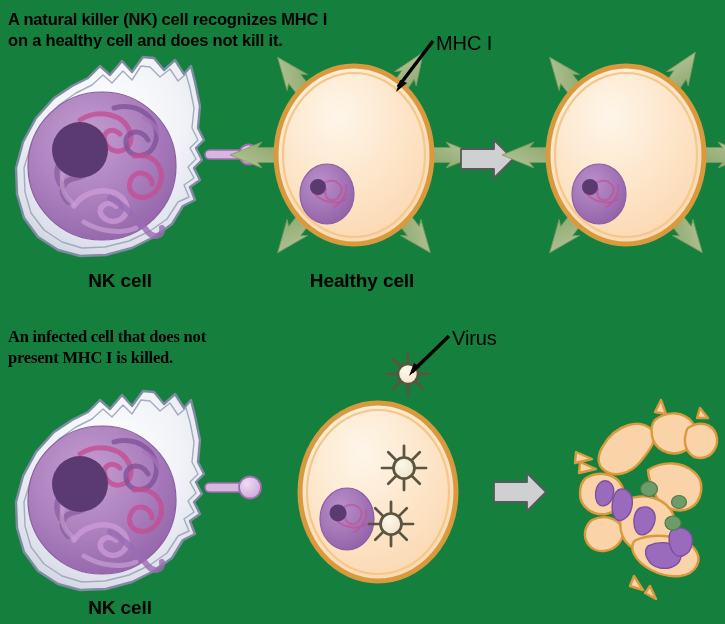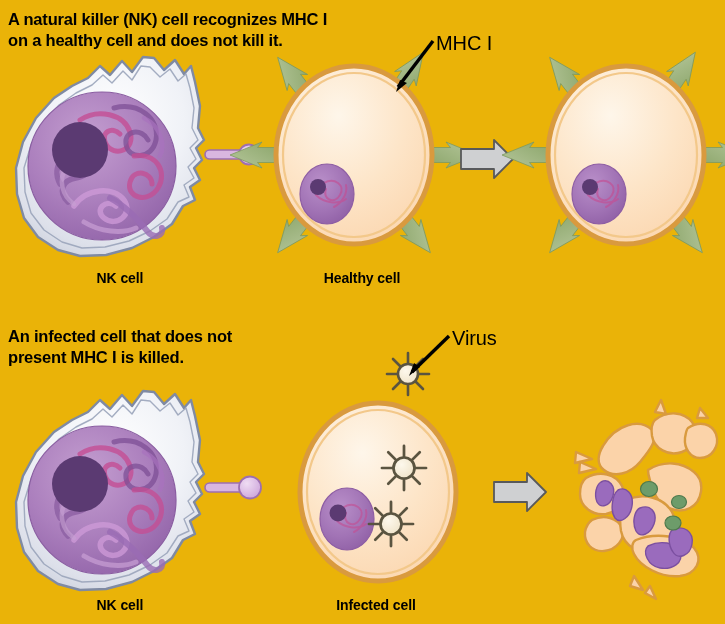--- a/index.html
+++ b/index.html
@@ -8,38 +8,38 @@
     padding: 0;
     background: #ffffff;
   }
   body {
     font-family: "Liberation Sans", sans-serif;
   }
   #figure {
     position: relative;
     width: 725px;
     height: 624px;
-    background: #eab308;
+    background: #15803d;
     overflow: hidden;
   }
   .caption {
     position: absolute;
     font-family: "Liberation Sans", sans-serif;
     font-weight: bold;
     font-size: 16.5px;
     line-height: 1.28;
     color: #000000;
     white-space: pre-line;
     letter-spacing: -0.2px;
   }
   .cell-label {
     position: absolute;
     font-family: "Liberation Sans", sans-serif;
     font-weight: bold;
-    font-size: 14px;
+    font-size: 19px;
     color: #000000;
     text-align: center;
     letter-spacing: -0.1px;
   }
   .callout-label {
     position: absolute;
     font-family: "Liberation Sans", sans-serif;
     font-weight: normal;
     font-size: 20px;
     color: #000000;
@@ -62,28 +62,27 @@
 
   <div class="caption" style="left:8px; top:9px; width:400px;">A natural killer (NK) cell recognizes MHC I
 on a healthy cell and does not kill it.</div>
 
   <div class="callout-label" style="left:436px; top:32px;">MHC I</div>
 
   <div class="cell-label" style="left:60px; top:270px; width:120px;">NK cell</div>
 
   <div class="cell-label" style="left:297px; top:270px; width:130px;text-align:center;">Healthy cell</div>
 
-  <div class="caption" style="left:8px; top:326px; width:300px;">An infected cell that does not
+  <div class="caption" style="left:8px; top:326px; width:300px;font-family:Liberation Serif, serif;">An infected cell that does not
 present MHC I is killed.</div>
 
   <div class="callout-label" style="left:452px; top:327px;text-align:center;">Virus</div>
 
   <div class="cell-label" style="left:60px; top:597px; width:120px;">NK cell</div>
 
-  <div class="cell-label" style="left:306px; top:597px; width:140px;">Infected cell</div>
 
   <svg class="svg-layer" viewBox="0 0 725 624" xmlns="http://www.w3.org/2000/svg">
     <defs>
       <radialGradient id="nkCyto" cx="52%" cy="32%" r="78%">
         <stop offset="0%" stop-color="#ffffff"></stop>
         <stop offset="48%" stop-color="#f0f2f7"></stop>
         <stop offset="82%" stop-color="#dde0ea"></stop>
         <stop offset="100%" stop-color="#c9ceda"></stop>
       </radialGradient>
       <radialGradient id="nkNuc" cx="40%" cy="32%" r="76%">

